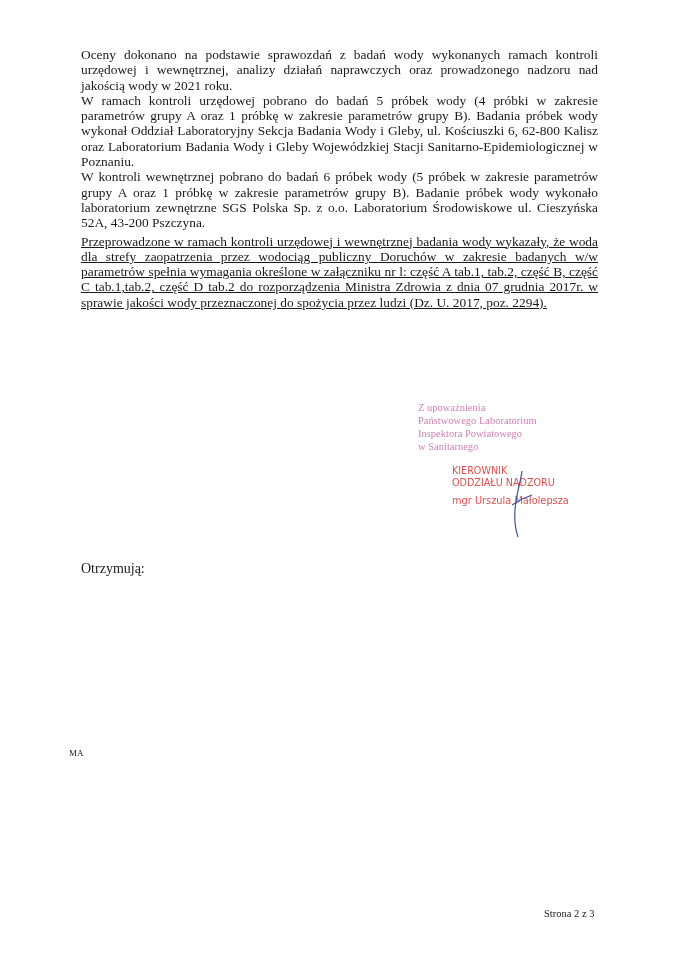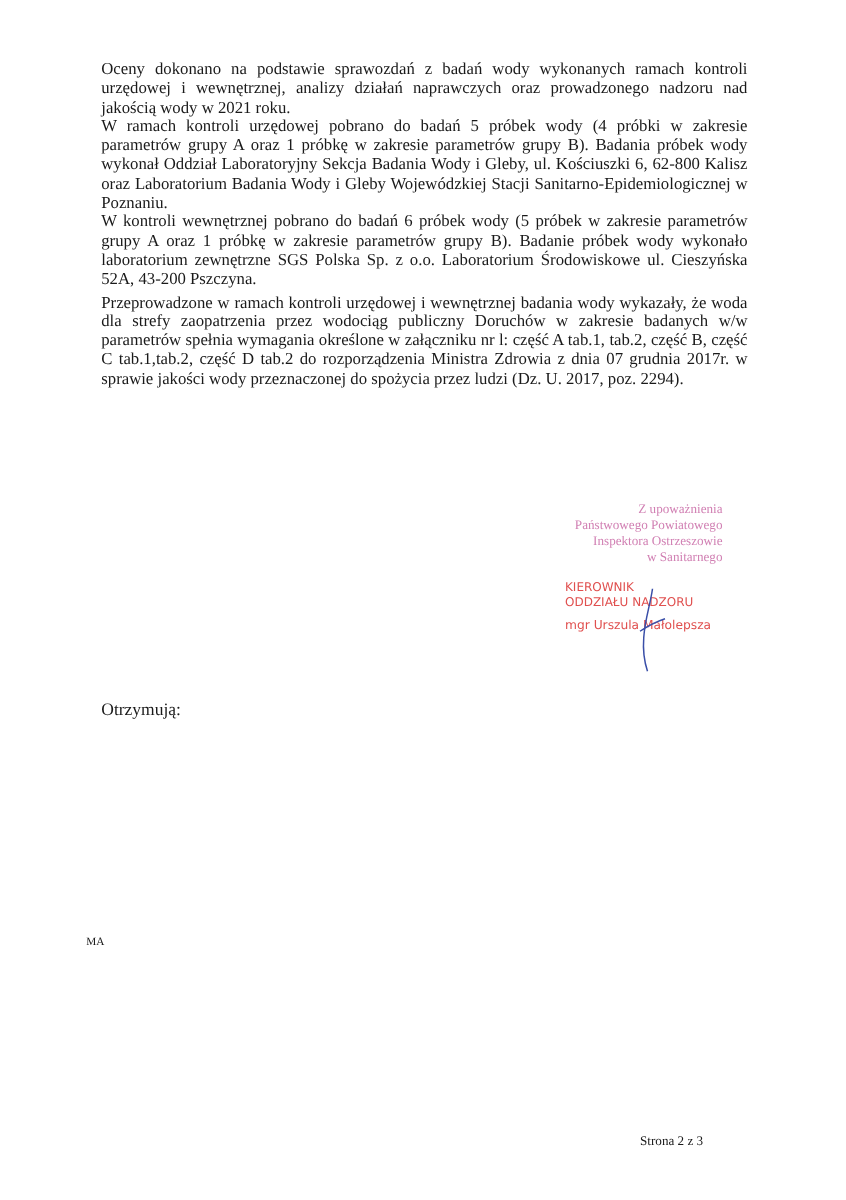--- a/index.html
+++ b/index.html
@@ -6,58 +6,58 @@
     body {
       width: 677px; height: 960px; background: #ffffff; position: relative; overflow: hidden;
       font-family: "Liberation Serif", serif; color: #1a1a1a;
     }
     .page { position: absolute; left: 0; top: 0; width: 677px; height: 740px; }
     .body-text {
       position: absolute; left: 81px; top: 47px; width: 517px;
       font-size: 13.4px; line-height: 15.3px; text-align: justify;
     }
     .body-text p { margin: 0; }
-    .body-text p.gap { margin-top: 3px; }
+    .body-text p.gap { margin-top: 3px; text-decoration: underline; }
     .stamp1 {
       position: absolute; left: 418px; top: 401px; width: 160px;
-      text-align: right; color: #c96aa6; font-family: "Liberation Serif", serif;
+      text-align: left; color: #c96aa6; font-family: "Liberation Serif", serif;
       font-size: 10.5px; line-height: 13px; opacity: 0.85;
     }
     .stamp2 {
       position: absolute; left: 452px; top: 465px; width: 140px;
       text-align: left; color: #e0504f; font-family: "DejaVu Sans", sans-serif;
       font-size: 9.6px; line-height: 12px;
     }
     .stamp2 .name { margin-top: 6px; font-size: 9.8px; }
     .signature { position: absolute; left: 500px; top: 465px; width: 40px; height: 80px; }
     .recipients {
       position: absolute; left: 81px; top: 560px; font-size: 13.4px; line-height: 17px;
     }
     .recipients .title { font-size: 14px; margin-bottom: 1px; }
     .recipients ol { margin: 0; padding: 0; list-style: none; font-size: 12.2px; line-height: 16px; }
     .recipients li .num { display: inline-block; width: 17px; }
     .initials { position: absolute; left: 69px; top: 748px; font-size: 9px; }
-    .footer { position: absolute; left: 512px; top: 908px; font-size: 10.5px; }
+    .footer { position: absolute; left: 544px; top: 908px; font-size: 10.5px; }
   </style>
 </head>
 <body>
 
 <div class="page">
 
   <div class="body-text">
     <p>Oceny dokonano na podstawie sprawozdań z badań wody wykonanych ramach kontroli urzędowej i wewnętrznej, analizy działań naprawczych oraz prowadzonego nadzoru nad jakością wody w 2021 roku.</p>
     <p>W ramach kontroli urzędowej pobrano do badań 5 próbek wody (4 próbki w zakresie parametrów  grupy A oraz  1 próbkę w zakresie parametrów  grupy B). Badania próbek wody wykonał Oddział Laboratoryjny Sekcja Badania Wody i Gleby, ul. Kościuszki 6, 62-800 Kalisz oraz Laboratorium Badania Wody i Gleby Wojewódzkiej Stacji Sanitarno-Epidemiologicznej w Poznaniu.</p>
     <p>W kontroli wewnętrznej pobrano do badań 6 próbek wody  (5 próbek w zakresie parametrów grupy A oraz  1 próbkę w zakresie parametrów  grupy B). Badanie próbek wody wykonało laboratorium zewnętrzne SGS Polska Sp. z o.o. Laboratorium Środowiskowe ul. Cieszyńska 52A, 43-200 Pszczyna.</p>
     <p class="gap">Przeprowadzone w ramach kontroli urzędowej i wewnętrznej  badania wody wykazały, że woda dla strefy zaopatrzenia przez wodociąg publiczny Doruchów  w zakresie badanych w/w parametrów spełnia wymagania określone  w załączniku nr l: część A tab.1, tab.2, część B, część C tab.1,tab.2, część D tab.2 do rozporządzenia Ministra Zdrowia z dnia 07 grudnia 2017r. w sprawie jakości wody przeznaczonej do spożycia przez ludzi (Dz. U. 2017, poz. 2294).</p>
   </div>
 
   <div class="stamp1">
     <div>Z upoważnienia</div>
-    <div>Państwowego Powiatowego</div>
-    <div>Inspektora Ostrzeszowie</div>
+    <div>Państwowego Laboratorium</div>
+    <div>Inspektora Powiatowego</div>
     <div>w Sanitarnego</div>
   </div>
 
   <div class="stamp2">
     <div>KIEROWNIK</div>
     <div>ODDZIAŁU NADZORU</div>
     <div class="name">mgr Urszula Małolepsza</div>
   </div>
 
   <svg class="signature" viewBox="0 0 40 80">

